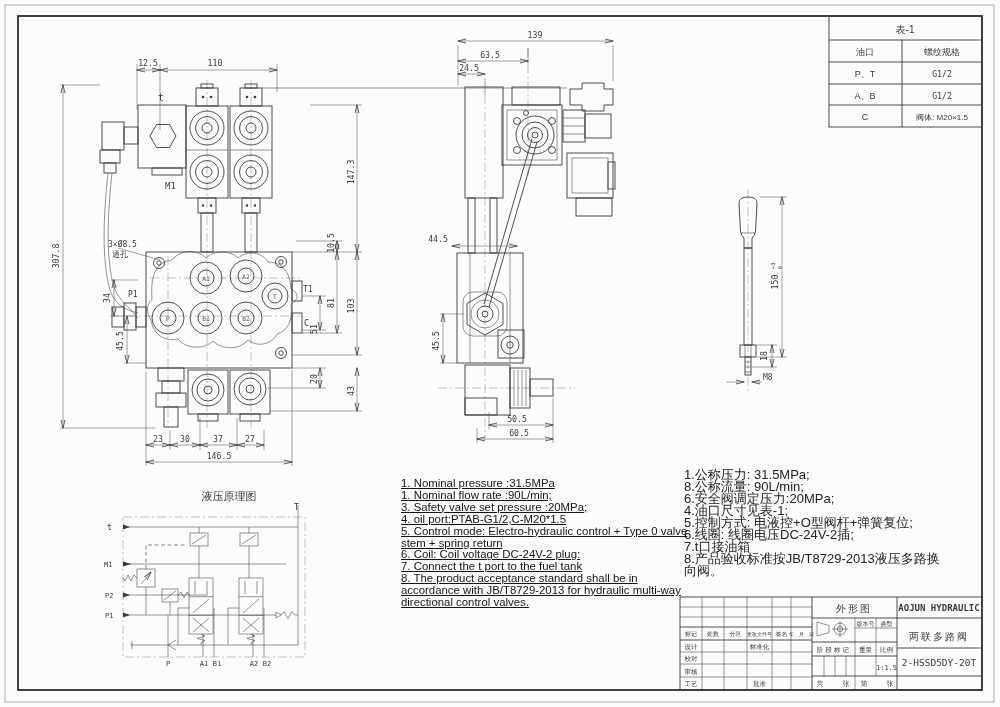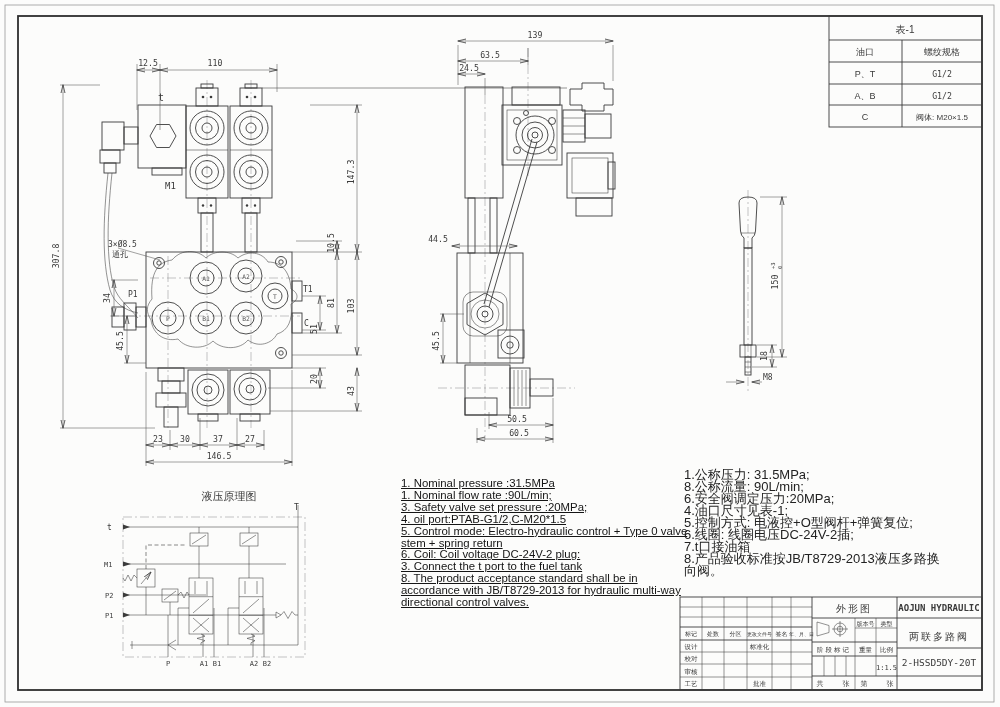--- a/index.html
+++ b/index.html
@@ -32,21 +32,21 @@
 
 <div class="page">
 
   <div id="notes">
     <div>1. Nominal pressure :31.5MPa</div>
     <div>1. Nominal flow rate :90L/min;</div>
     <div>3. Safety valve set pressure :20MPa;</div>
     <div>4. oil port:PTAB-G1/2,C-M20*1.5</div>
     <div>5. Control mode: Electro-hydraulic control + Type 0 valve stem + spring return</div>
     <div>6. Coil: Coil voltage DC-24V-2 plug:</div>
-    <div>3. Connect the t port to the fuel tank</div>
+    <div>7. Connect the t port to the fuel tank</div>
     <div>8. The product acceptance standard shall be in accordance with JB/T8729-2013 for hydraulic multi-way directional control valves.</div>
   </div>
 
   <div id="tech">
     <div class="tr-lines">
       <div>1.公称压力: 31.5MPa;</div>
       <div>8.公称流量: 90L/min;</div>
       <div>6.安全阀调定压力:20MPa;</div>
       <div>4.油口尺寸见表-1;</div>
       <div>5.控制方式: 电液控+O型阀杆+弹簧复位;</div>

